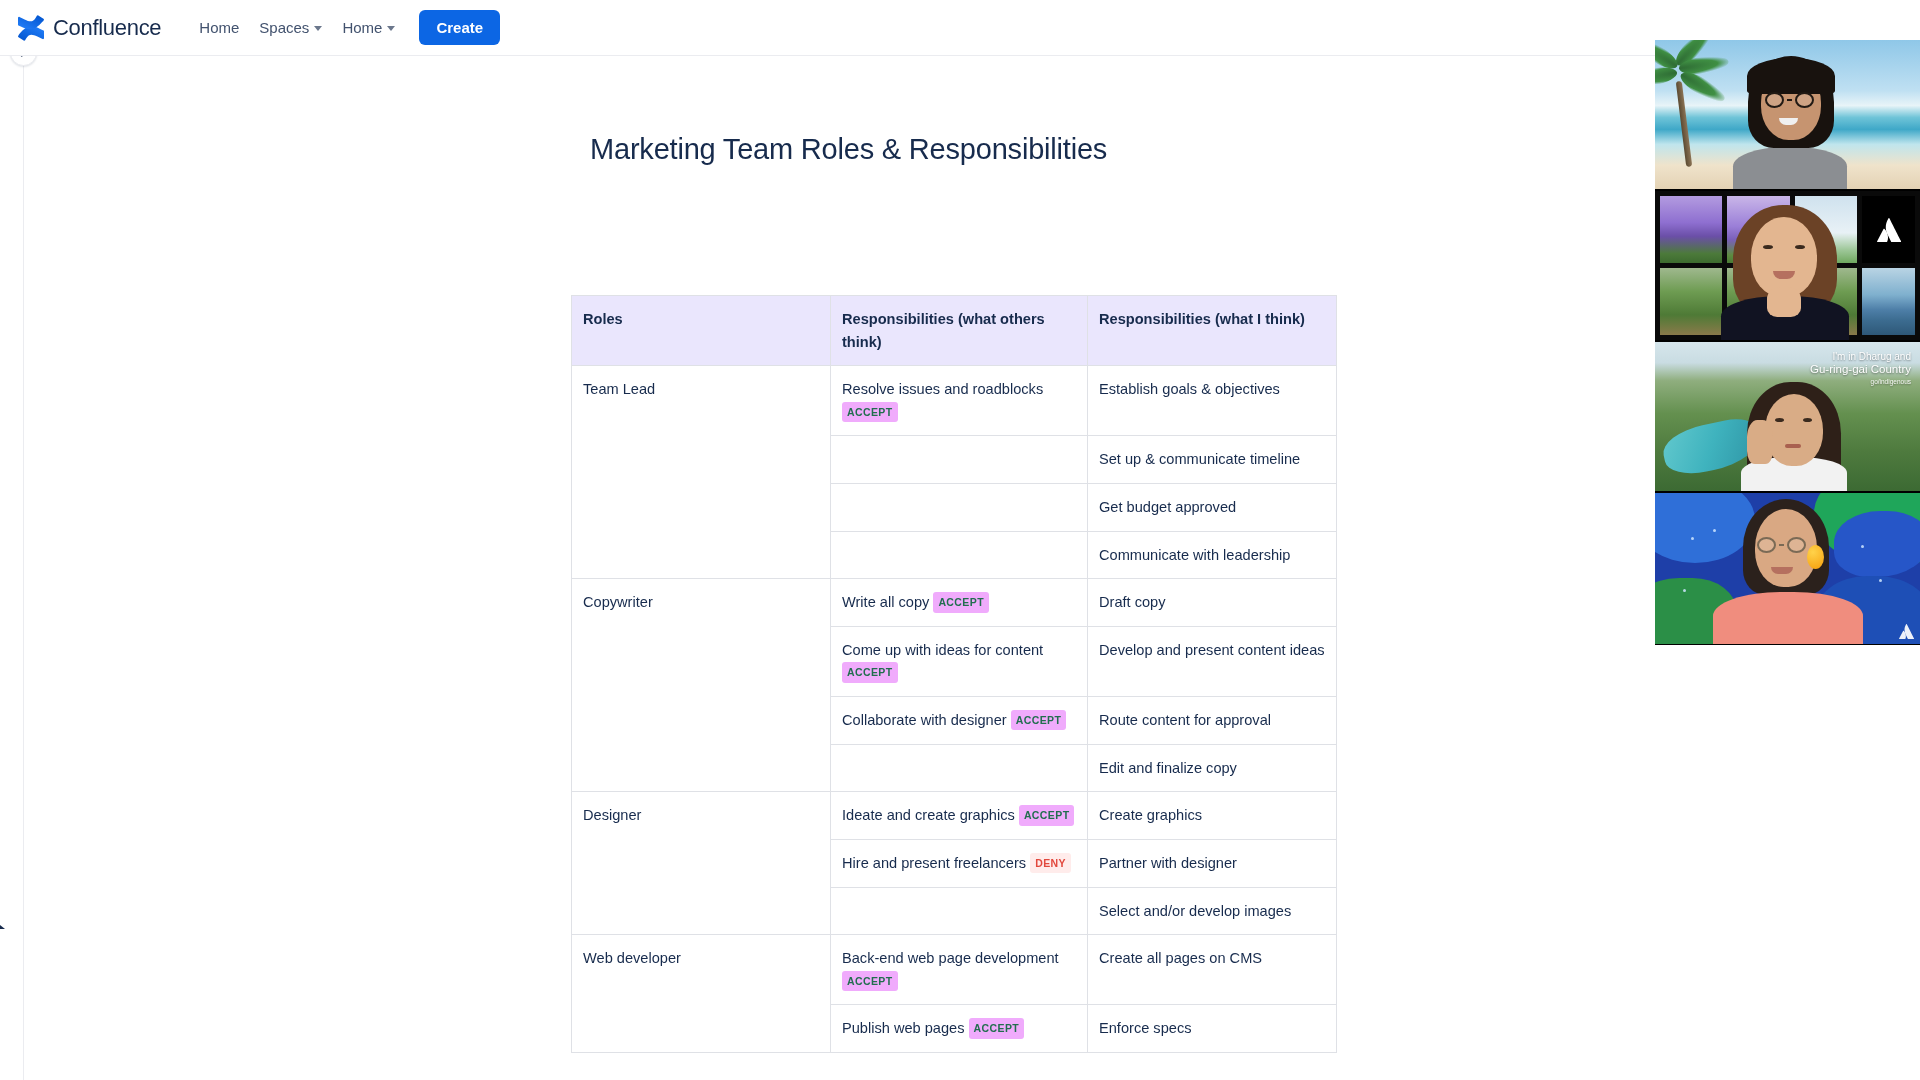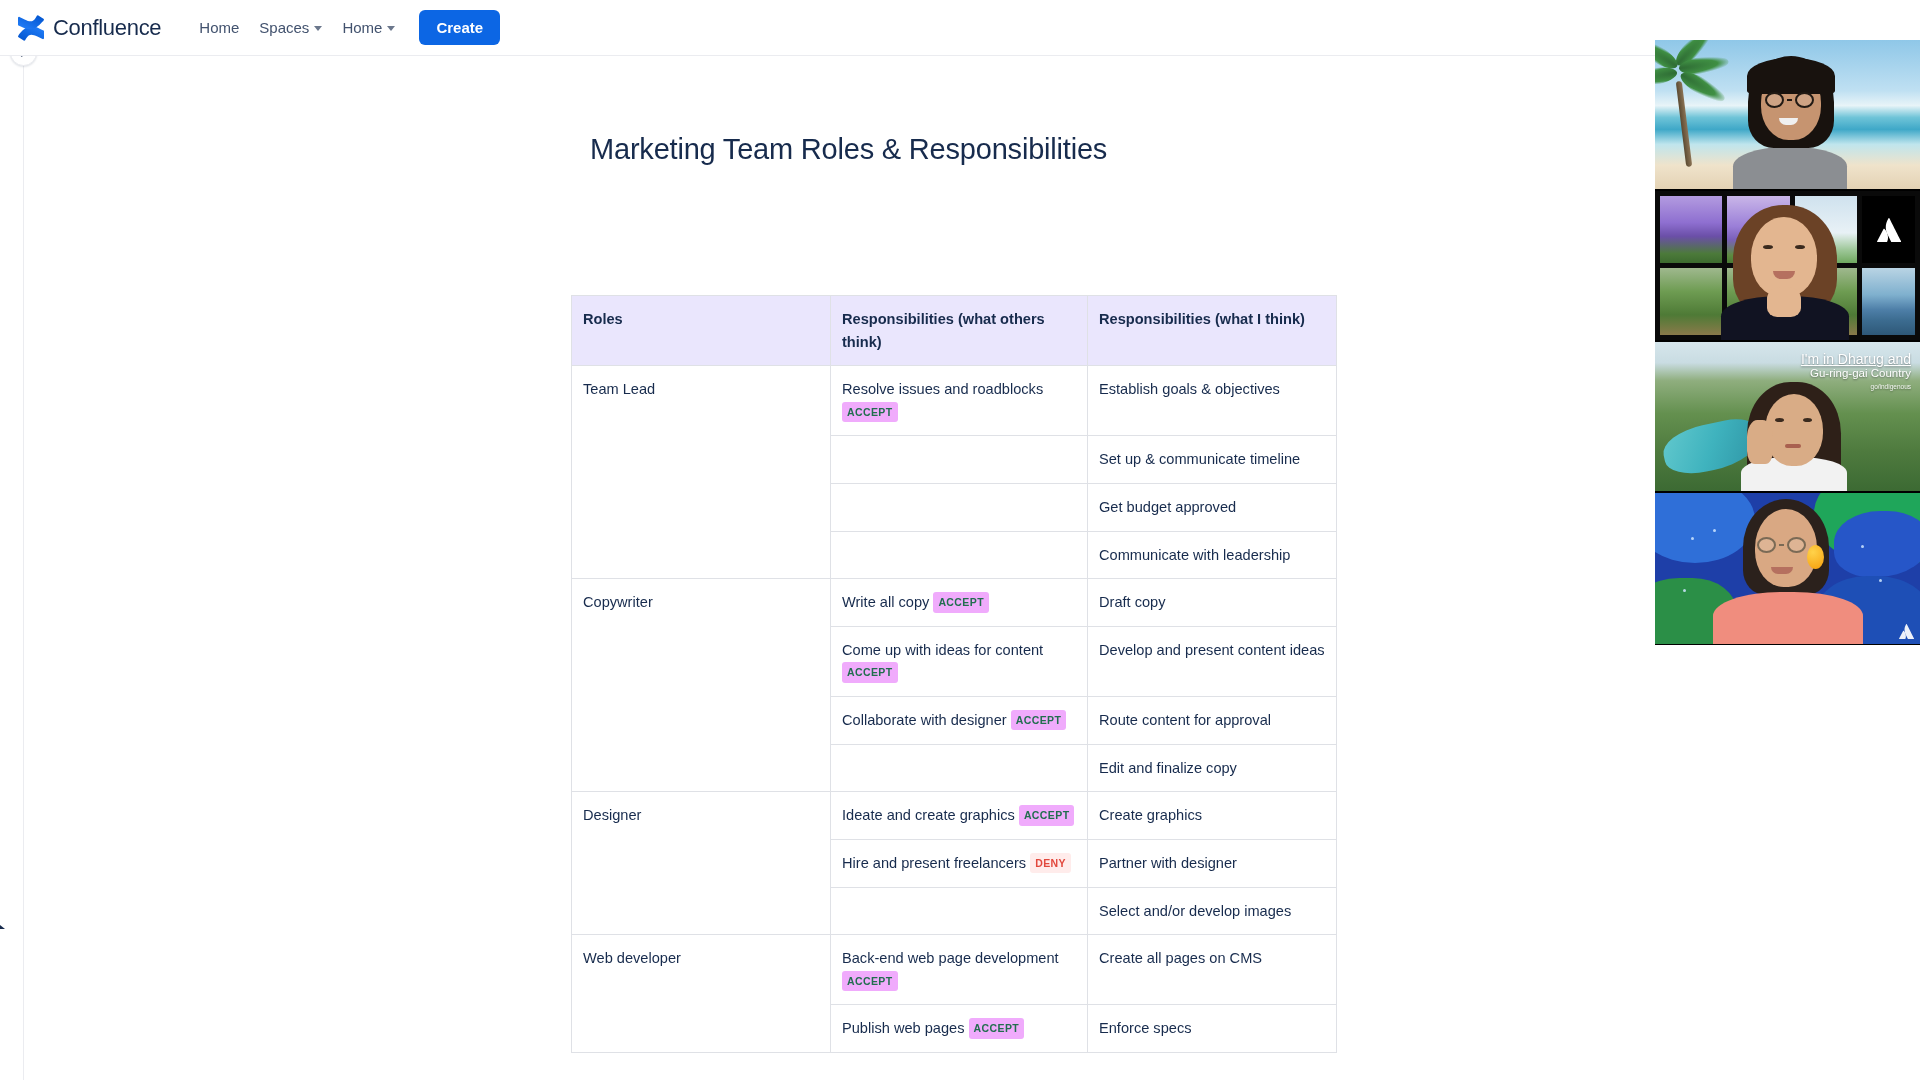--- a/index.html
+++ b/index.html
@@ -213,21 +213,21 @@
     background: linear-gradient(120deg,#63C9CE 0%,#3FB3BE 50%,#2E93A4 100%);
     border-radius: 46% 30% 52% 40%;
     transform: rotate(-12deg);
   }
   .vtext {
     position: absolute; right: 9px; top: 9px;
     text-align: right; color: #fff;
     text-shadow: 0 1px 2px rgba(0,0,0,0.45);
     line-height: 1.16; z-index: 4;
   }
-  .vtext .l1 { font-size: 14px; text-decoration: underline; }
+  .vtext .l1 { font-size: 10px; }
   .vtext .l2 { font-size: 11.5px; }
   .vtext .l3 { font-size: 6.5px; margin-top: 2px; opacity: .92; }
 
   
   .bg-abs { position: absolute; inset: 0; background: #1E3FA8; }
   .blob { position: absolute; border-radius: 50%; }
   .dot { position: absolute; width: 3px; height: 3px; background: #CFE6FF; border-radius: 50%; opacity: .85; }
   .earring {
     position: absolute; width: 17px; height: 24px;
     background: radial-gradient(circle at 35% 30%,#FFD24A,#F59E0B);

